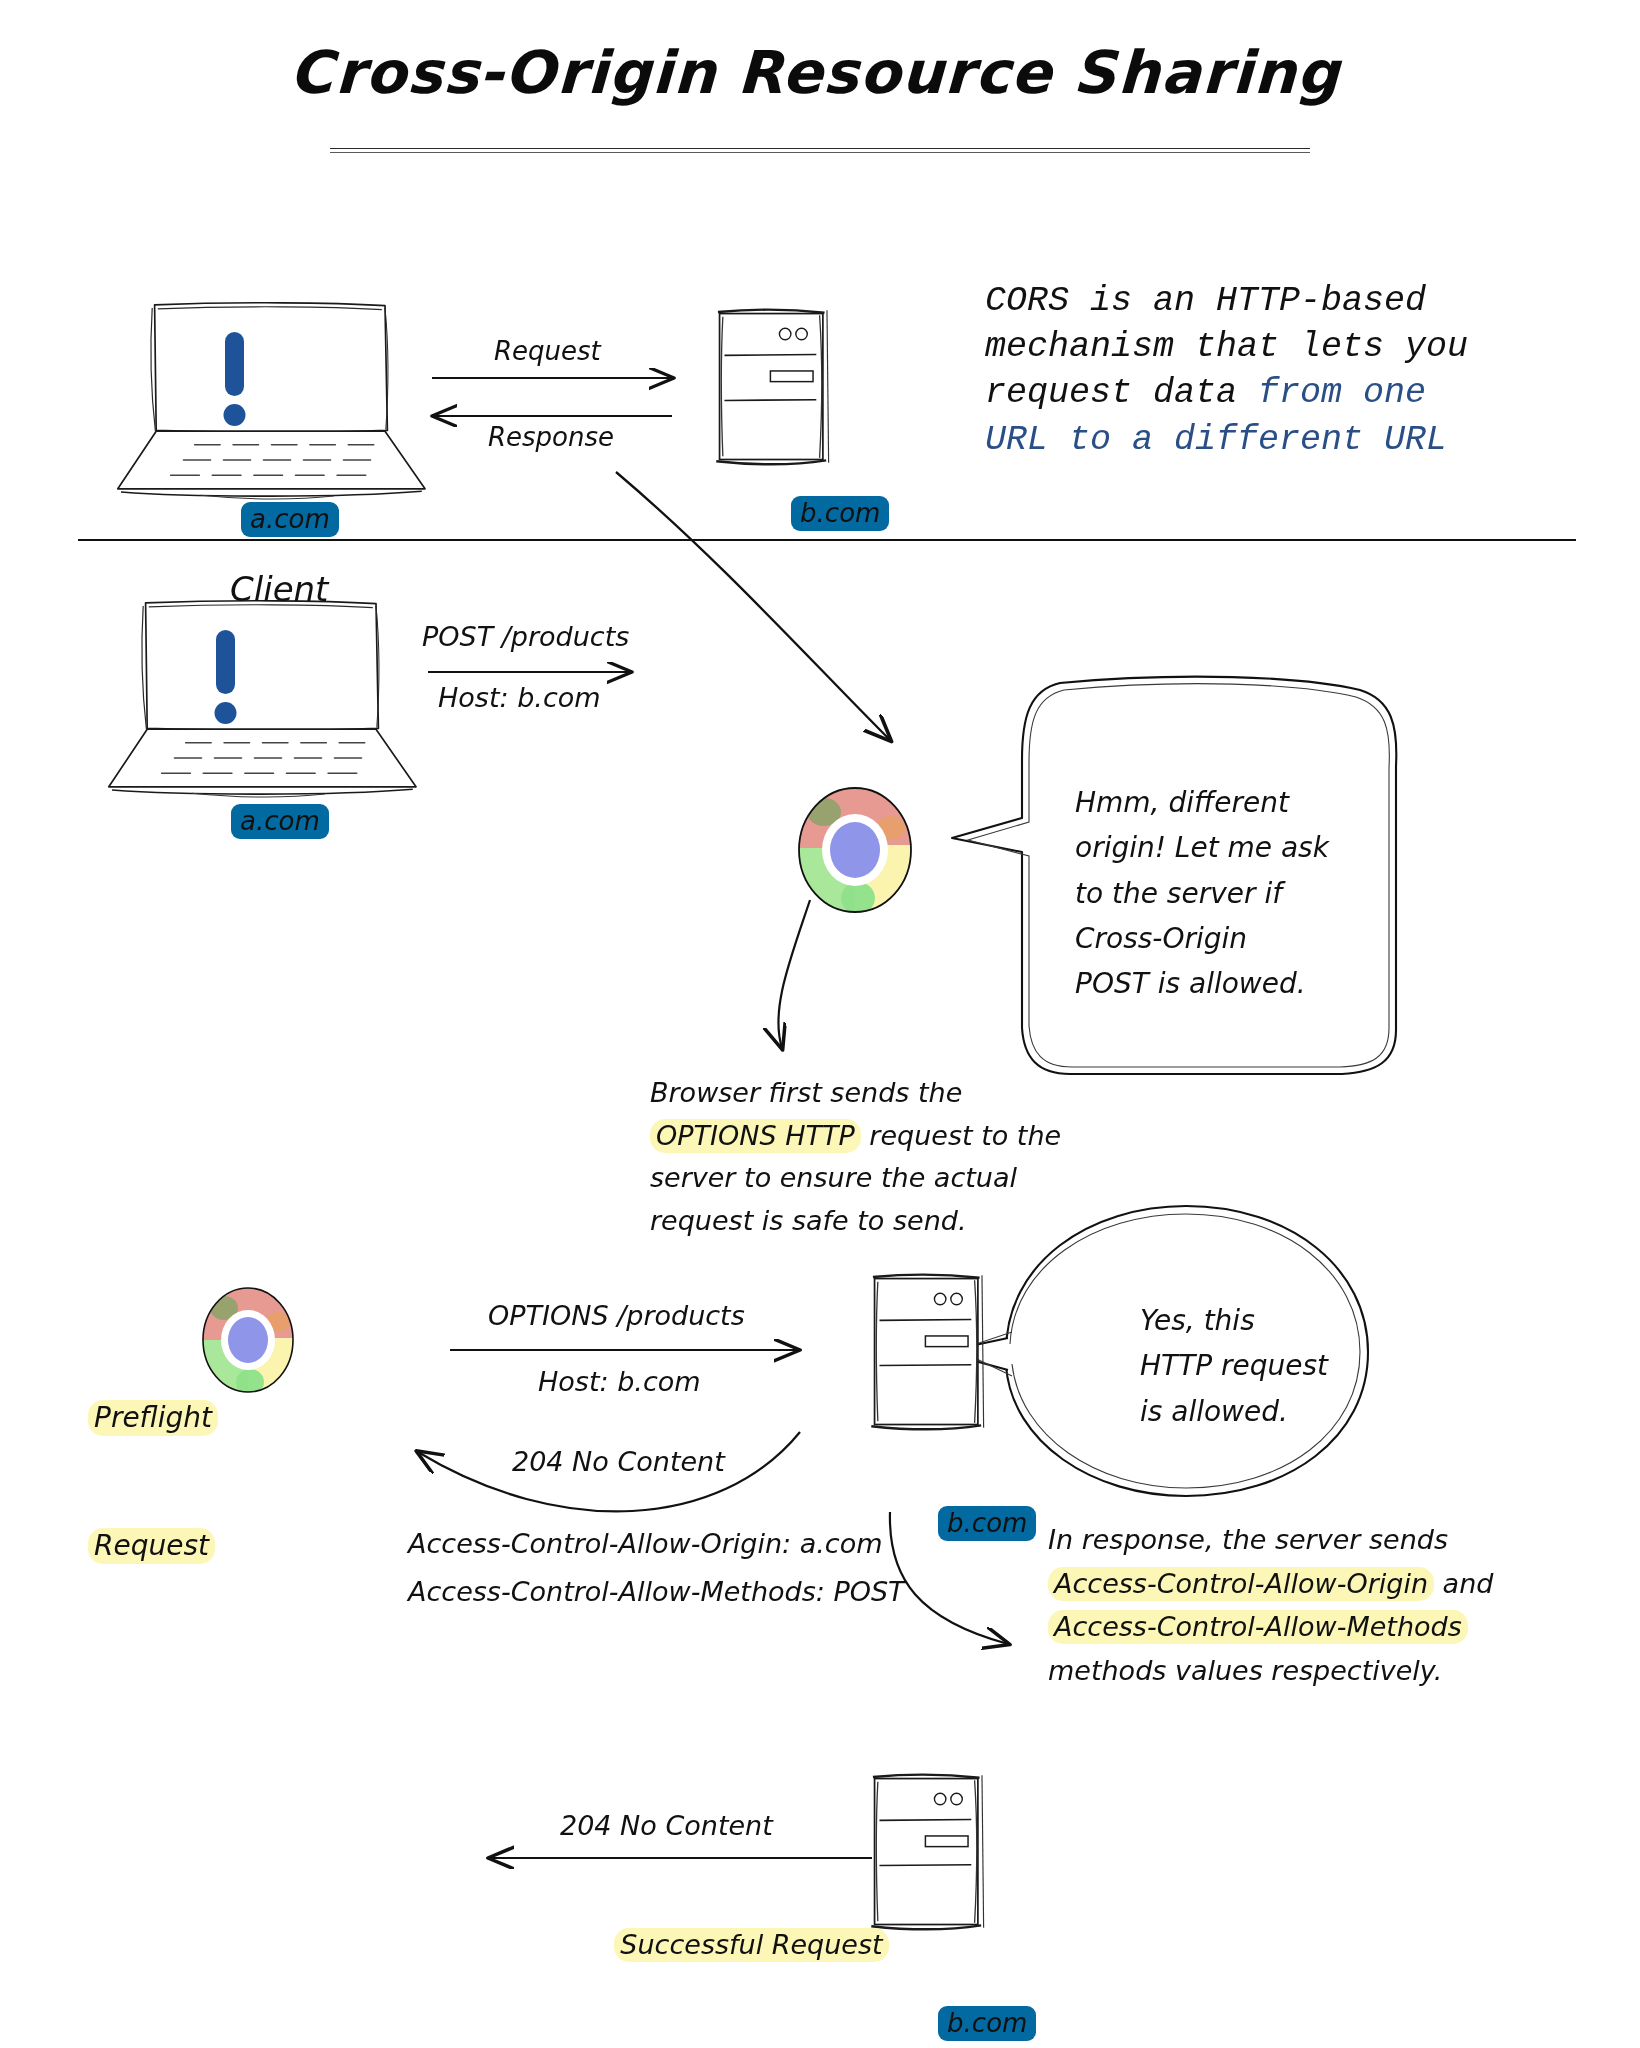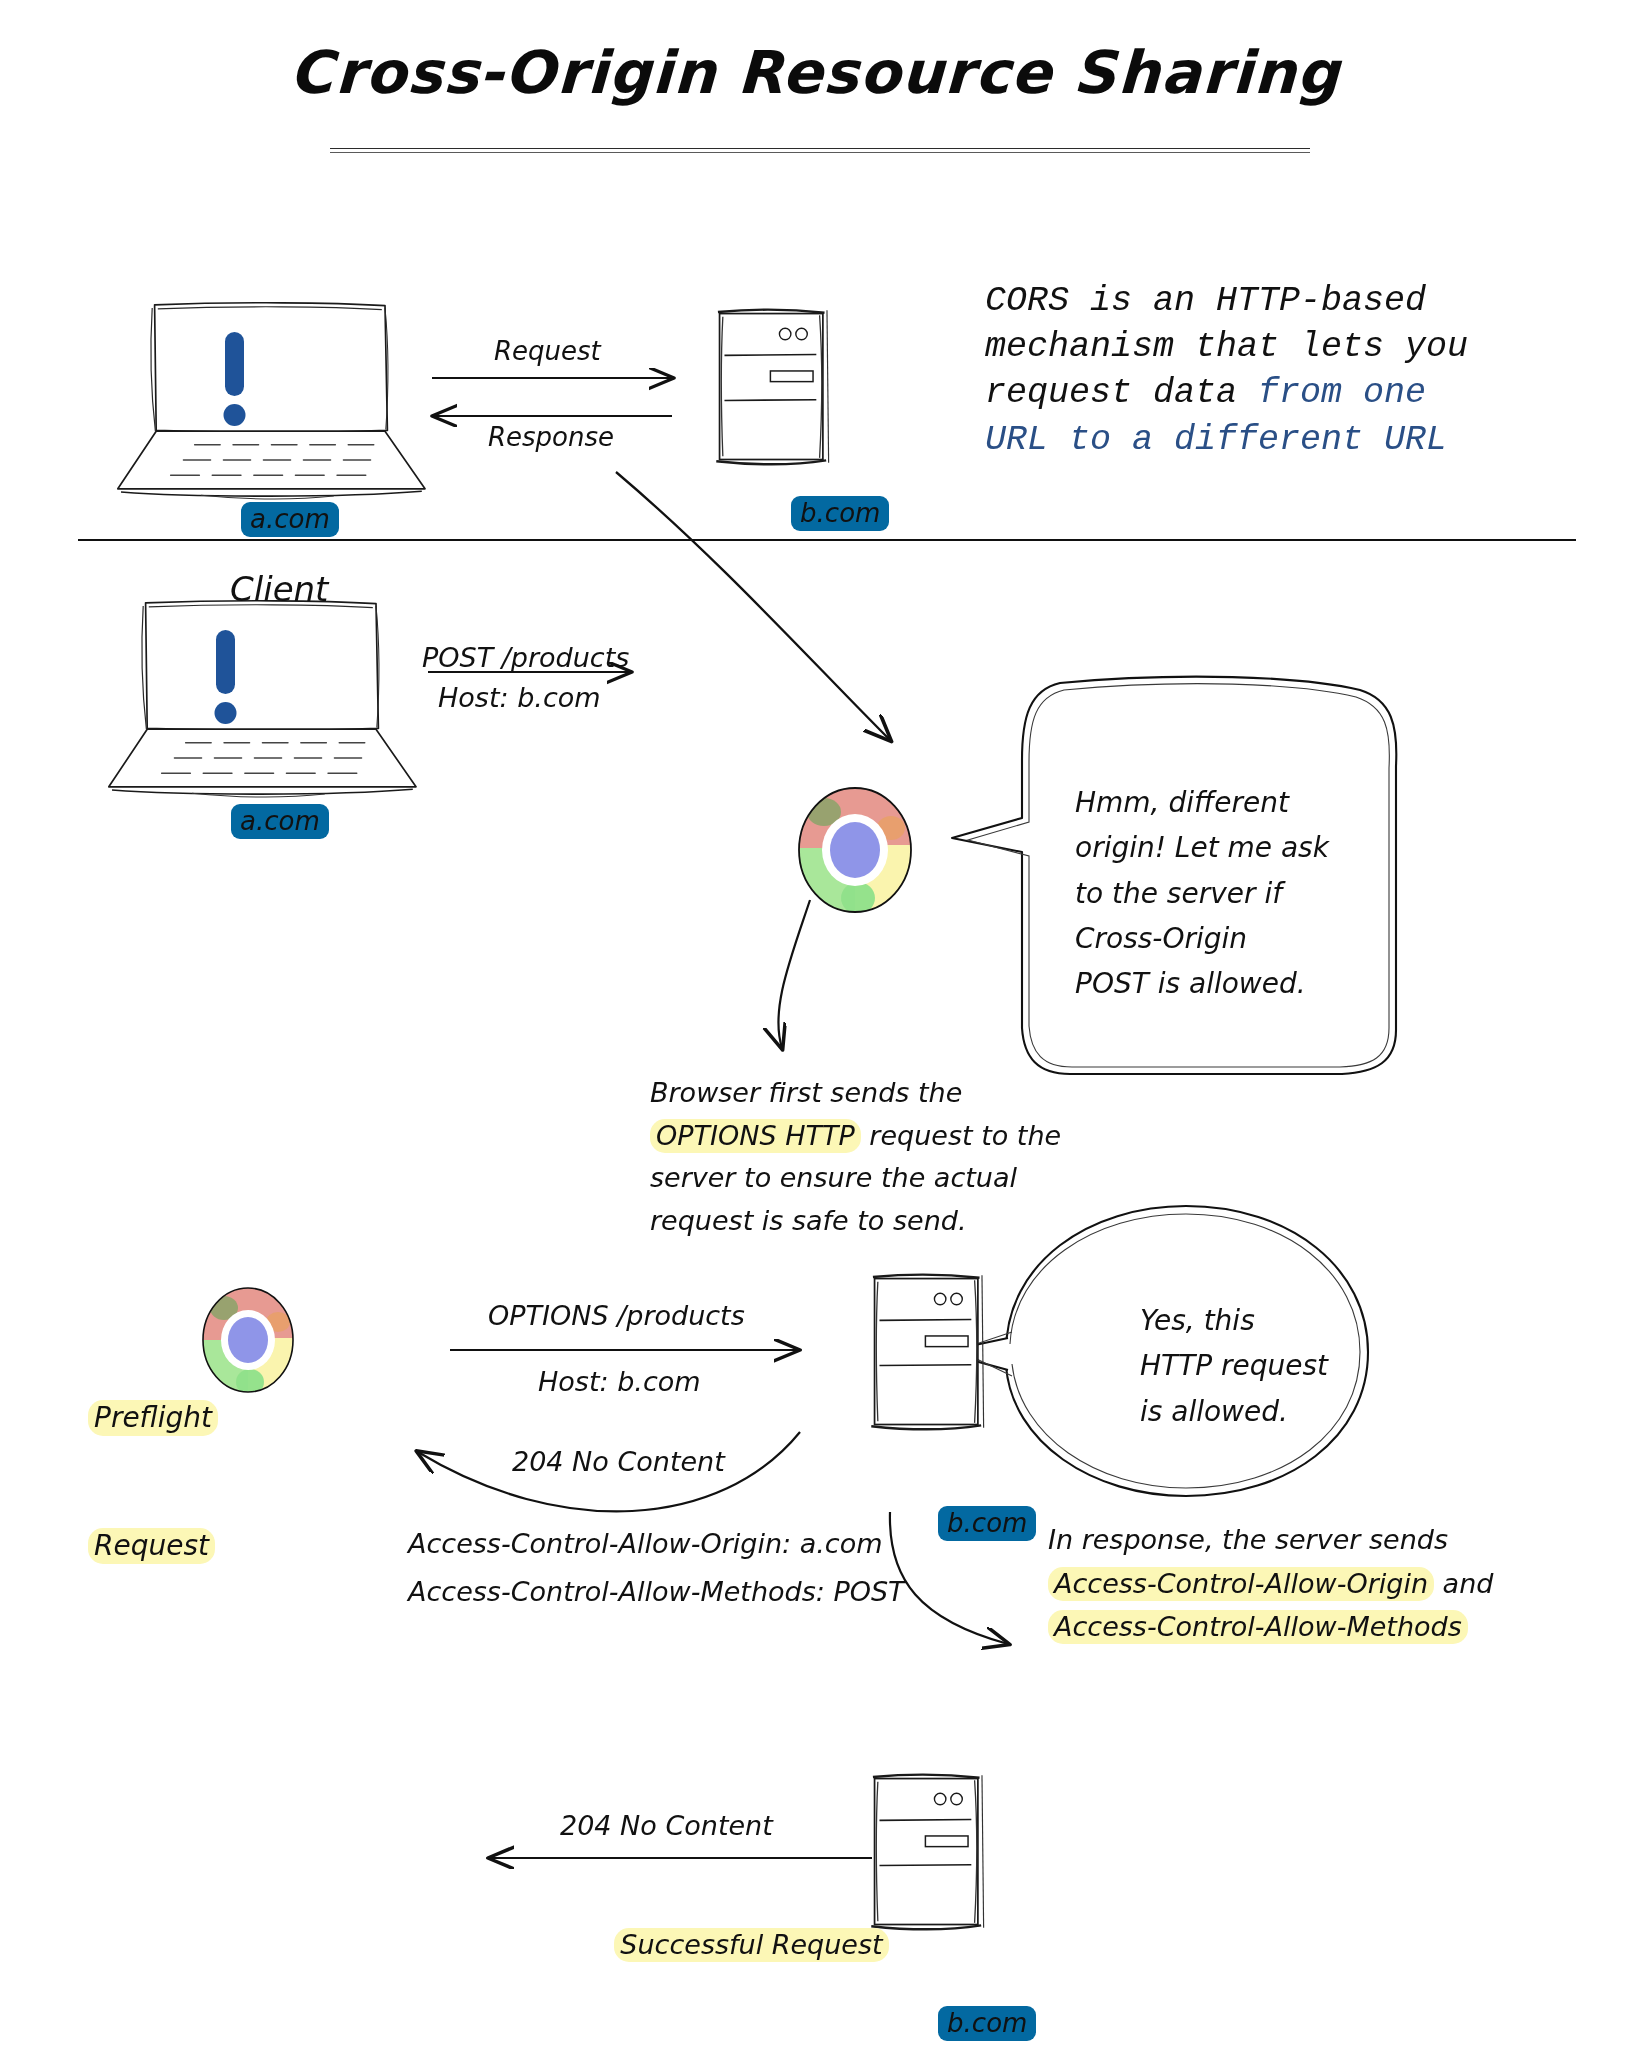--- a/index.html
+++ b/index.html
@@ -260,21 +260,21 @@
   <div class="ht ital" style="left:758px;top:474px;font-size:26px;">
     <span class="hl">b.com</span>
   </div>
   <div class="ht ital" style="left:494px;top:338px;font-size:26px;">Request</div>
   <div class="ht ital" style="left:488px;top:424px;font-size:26px;">Response</div>
 
   <div class="ht ital" style="left:230px;top:572px;font-size:34px;">Client</div>
   <div class="ht ital" style="left:198px;top:782px;font-size:26px;">
     <span class="hl">a.com</span>
   </div>
-  <div class="ht ital" style="left:422px;top:644px;font-size:27px;">POST /products</div>
+  <div class="ht ital" style="left:422px;top:623px;font-size:27px;">POST /products</div>
   <div class="ht ital" style="left:438px;top:684px;font-size:27px;">Host: b.com</div>
 
   <div class="para" style="left:1075px;top:780px;font-size:28px;line-height:1.62;">
     <div>Hmm, different</div>
     <div>origin! Let me ask</div>
     <div>to the server if</div>
     <div>Cross-Origin</div>
     <div>POST is allowed.</div>
   </div>
 
@@ -304,20 +304,21 @@
   <div class="para" style="left:1140px;top:1284px;font-size:28px;line-height:1.62;margin-top:14px;">
     <div>Yes, this</div>
     <div>HTTP request</div>
     <div>is allowed.</div>
   </div>
 
   <div class="para" style="left:1048px;top:1518px;font-size:27px;line-height:1.62;">
     <div>In response, the server sends</div>
     <div><span class="hl-tight">Access-Control-Allow-Origin</span><span> and</span></div>
     <div><span class="hl-tight">Access-Control-Allow-Methods</span></div>
+    <div>methods values respectively.</div>
   </div>
 
   <div class="ht ital" style="left:560px;top:1812px;font-size:27px;">204 No Content</div>
   <div class="ht ital" style="left:580px;top:1904px;font-size:27px;">
     <span class="hl-tight">Successful Request</span>
   </div>
   <div class="ht ital" style="left:905px;top:1984px;font-size:26px;">
     <span class="hl">b.com</span>
   </div>
 

